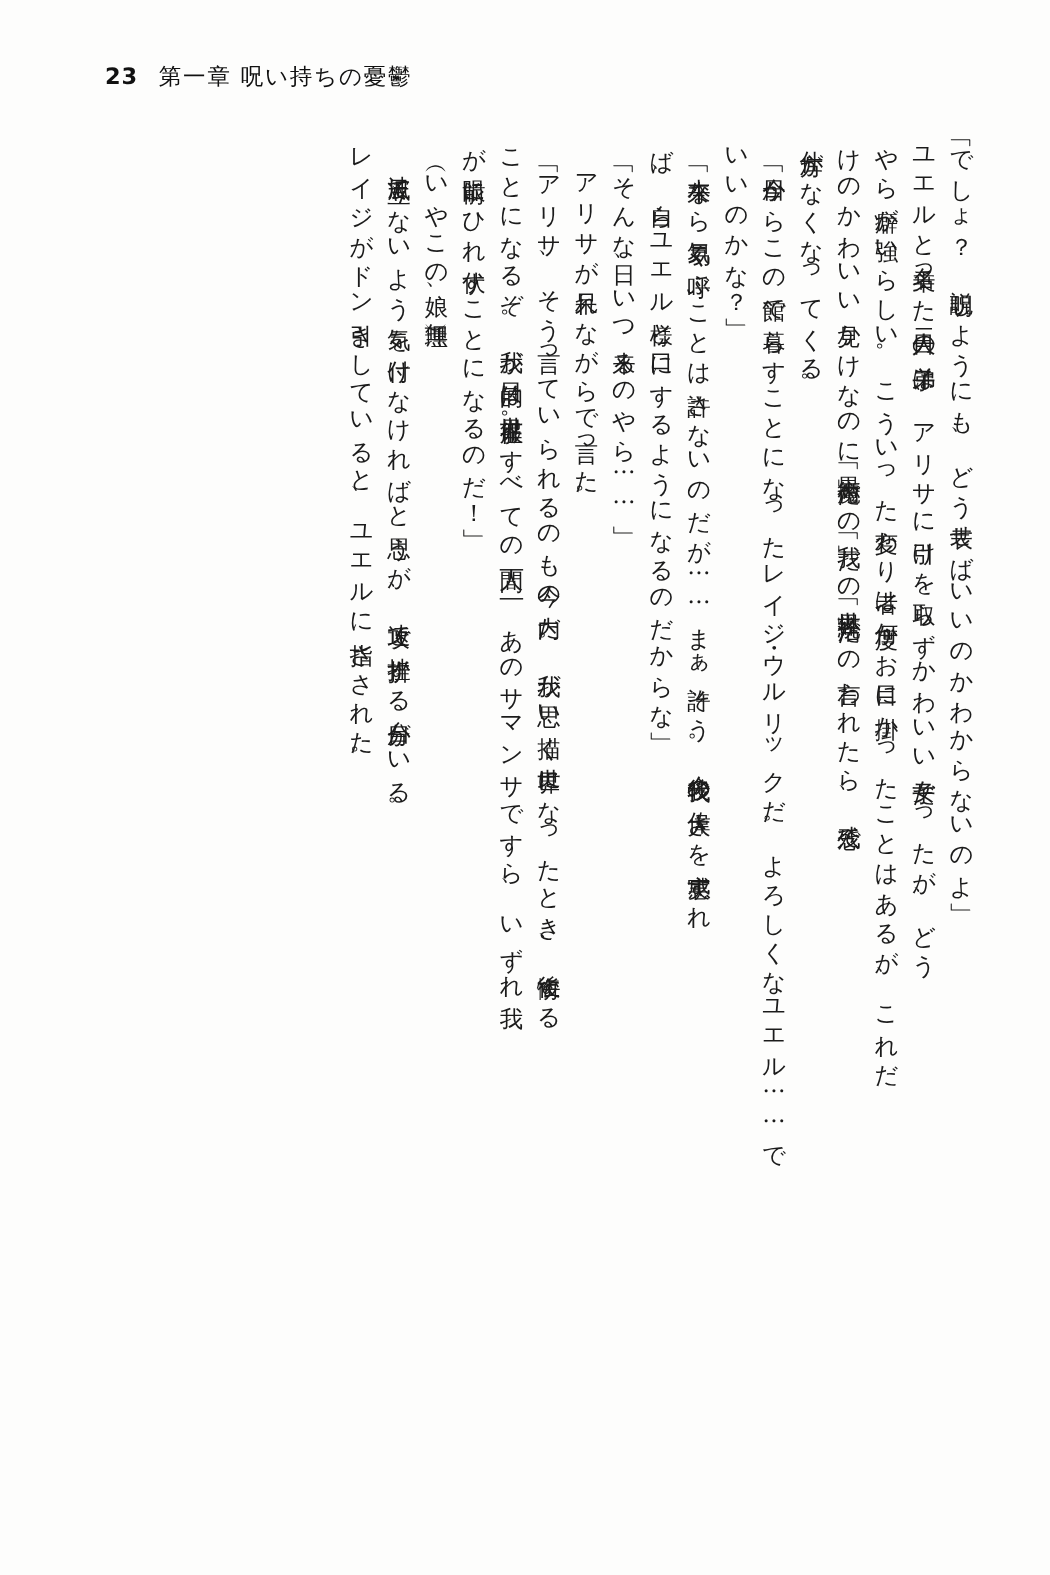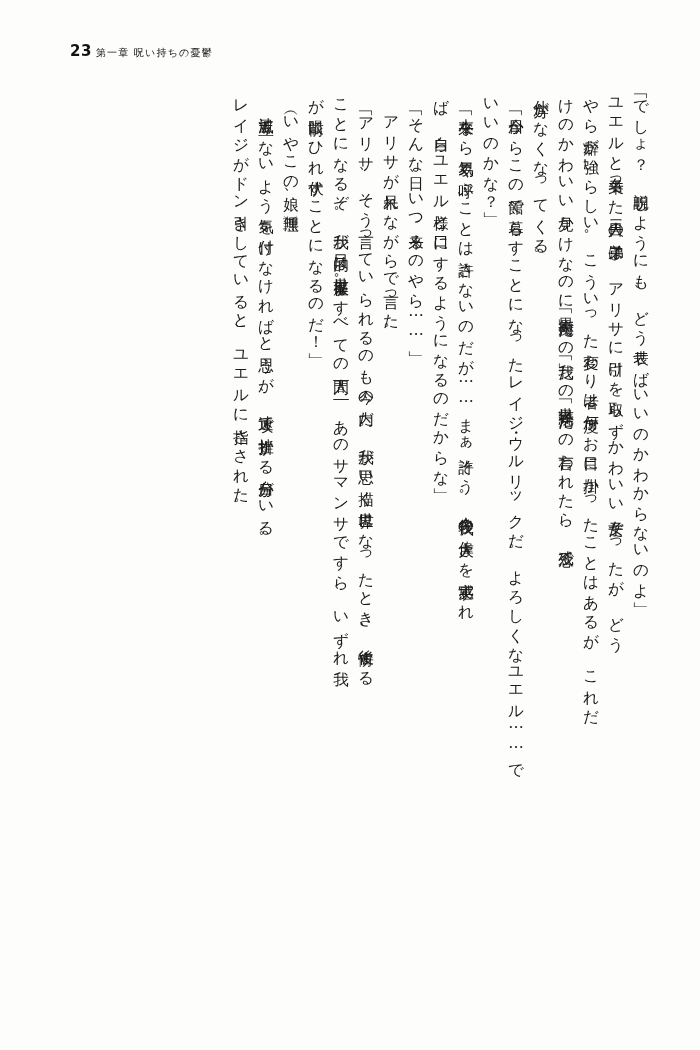--- a/index.html
+++ b/index.html
@@ -21,31 +21,31 @@
     box-sizing: border-box;
     background: #fdfdfc;
   }
   
   .header {
     position: absolute;
     top: 42px;
     left: 70px;
     display: flex;
     align-items: baseline;
-    gap: 4px;
+    gap: 14px;
     font-family: "DejaVu Sans", "Liberation Sans", sans-serif;
   }
   .page-number {
     font-size: 15px;
     font-weight: bold;
     letter-spacing: 0.5px;
     color: #111;
   }
   .chapter-title {
-    font-size: 10px;
+    font-size: 15px;
     letter-spacing: 1.2px;
     color: #111;
   }
 
   
   .body-area {
     position: absolute;
     top: 88px;
     left: 60px;
     width: 588px;

